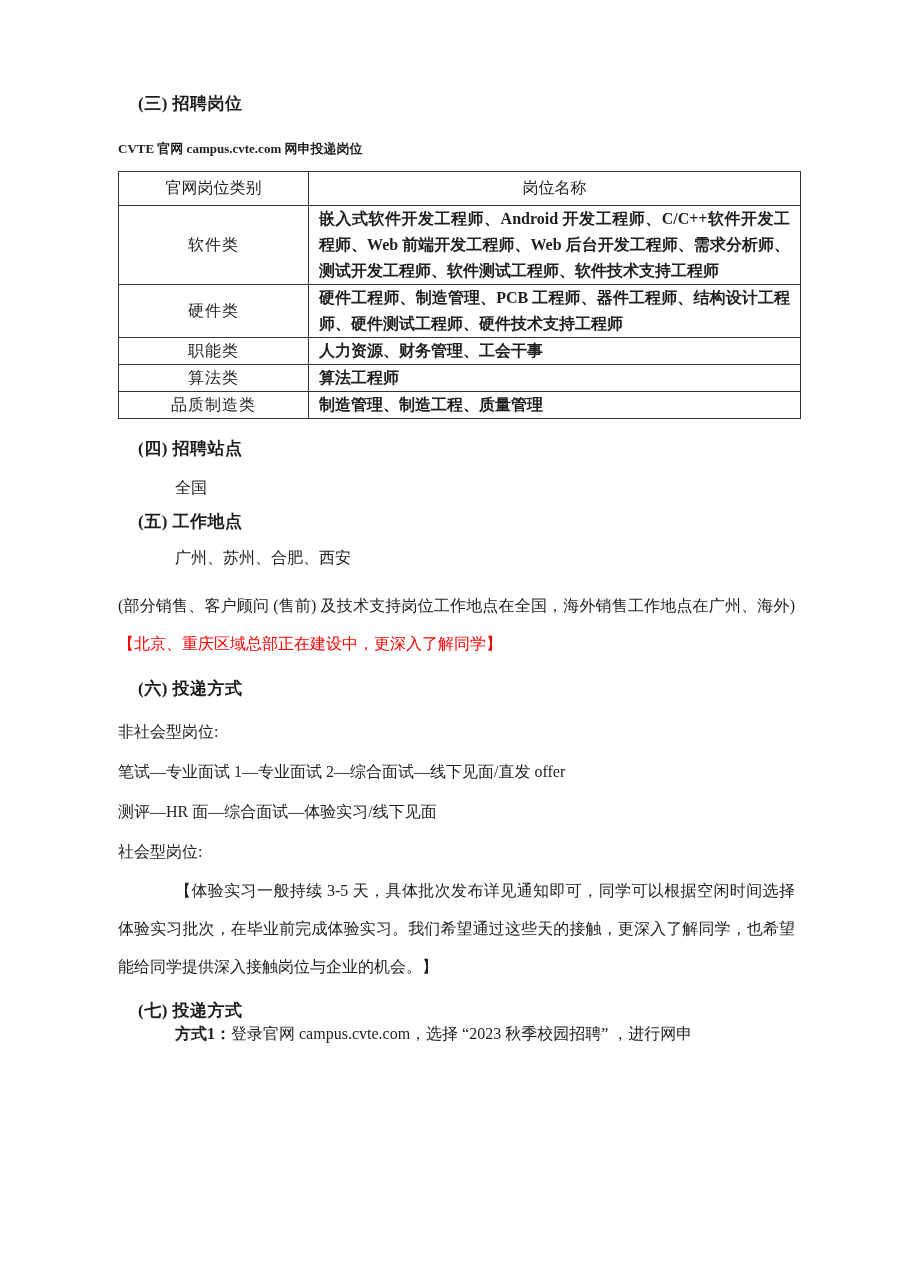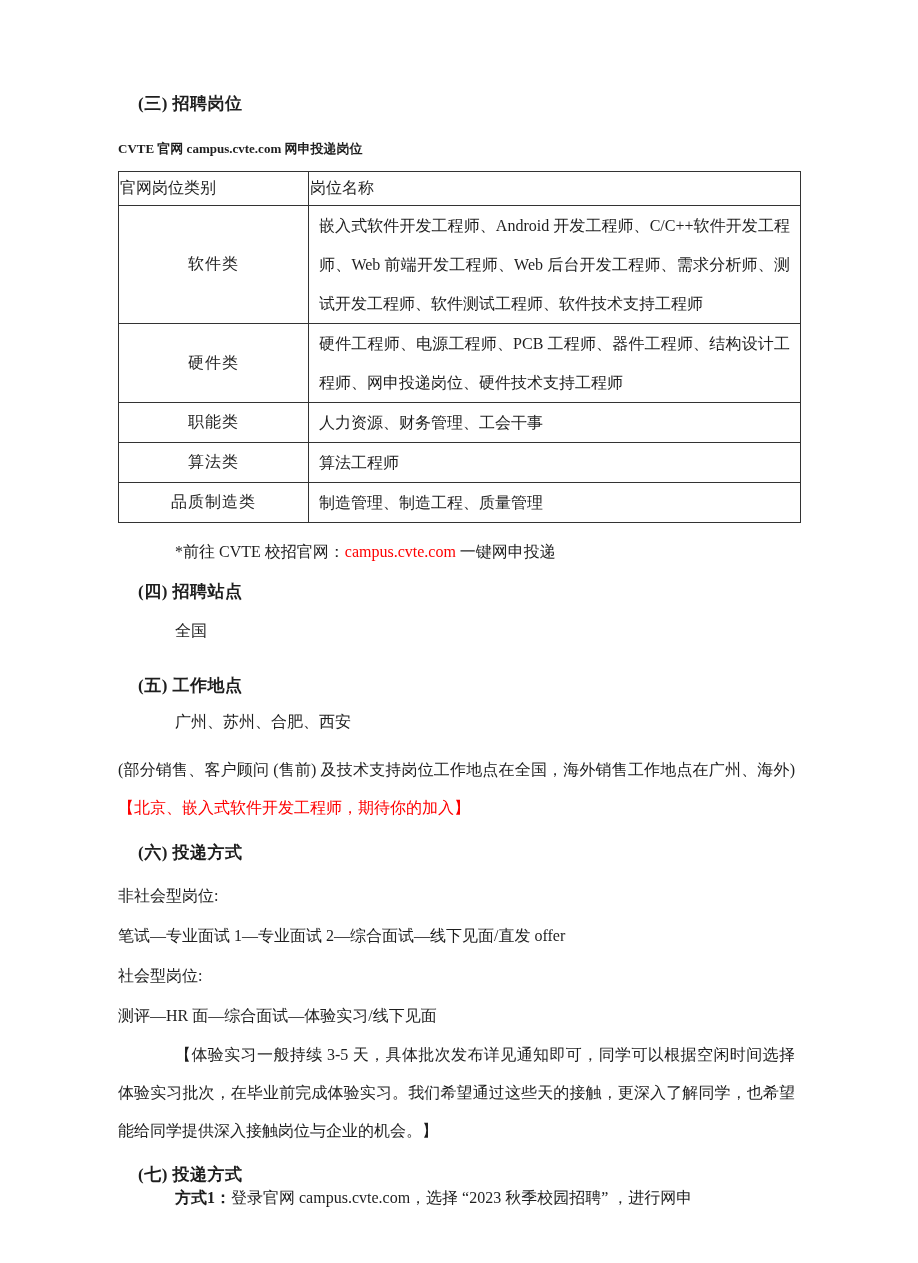--- a/index.html
+++ b/index.html
@@ -16,31 +16,31 @@
     font-size: 17px; font-weight: bold;
     margin: 0 0 0 20px; letter-spacing: 0.5px;
   }
   p { margin: 0; font-size: 16px; }
 
   .s3-heading { margin-bottom: 25px; }
   .caption { font-weight: bold; font-size: 13px; margin-bottom: 13px; }
 
   table.positions { width: 682px; border-collapse: collapse; table-layout: fixed; margin-bottom: 18px; }
   .positions th, .positions td { border: 1.4px solid #333; font-size: 16px; font-weight: normal; }
-  .positions th { height: 34px; text-align: left; }
+  .positions th { height: 34px; text-align: center; }
   .positions td.cat { text-align: center; vertical-align: middle; letter-spacing: 1px; }
-  .positions td.pos { padding: 0 10px; line-height: 39px; text-align: justify; vertical-align: middle; }
+  .positions td.pos { padding: 0 10px; line-height: 26px; text-align: justify; vertical-align: middle; font-weight: bold; }
 
   .apply-note { padding-left: 57px; line-height: 22px; margin-bottom: 17px; }
   .red { color: #fe0000; }
   a.red-link { color: #fe0000; text-decoration: none; cursor: pointer; }
 
   .s4-heading { margin-bottom: 17px; }
   .indent { padding-left: 57px; }
-  .s4-body { margin-bottom: 32px; line-height: 22px; }
+  .s4-body { margin-bottom: 11px; line-height: 22px; }
   .s5-heading { margin-bottom: 14px; }
   .s5-body { margin-bottom: 18px; line-height: 22px; }
   .s5-note { line-height: 38px; text-align: justify; margin-bottom: 0; }
   .s6-heading { margin: 14px 0 12px 20px; }
   .flow p { line-height: 40px; }
   .s6-para { line-height: 38px; text-indent: 57px; text-align: justify; margin-bottom: 13px; }
   .s7-heading { margin-bottom: 0; }
   .method { padding-left: 57px; line-height: 24px; }
   .method .label { font-weight: bold; }
 </style>
@@ -64,51 +64,50 @@
         <th>岗位名称</th>
       </tr>
     </thead>
     <tbody>
       <tr>
         <td class="cat">软件类</td>
         <td class="pos">嵌入式软件开发工程师、Android 开发工程师、C/C++软件开发工程师、Web 前端开发工程师、Web 后台开发工程师、需求分析师、测试开发工程师、软件测试工程师、软件技术支持工程师</td>
       </tr>
       <tr>
         <td class="cat">硬件类</td>
-        <td class="pos">硬件工程师、电源工程师、PCB 工程师、器件工程师、结构设计工程师、网申投递岗位、硬件技术支持工程师</td>
+        <td class="pos">硬件工程师、制造管理、PCB 工程师、器件工程师、结构设计工程师、硬件测试工程师、硬件技术支持工程师</td>
       </tr>
       <tr>
         <td class="cat">职能类</td>
         <td class="pos">人力资源、财务管理、工会干事</td>
       </tr>
       <tr>
         <td class="cat">算法类</td>
         <td class="pos">算法工程师</td>
       </tr>
       <tr>
         <td class="cat">品质制造类</td>
         <td class="pos">制造管理、制造工程、质量管理</td>
       </tr>
     </tbody>
   </table>
 
-  <p class="apply-note"><span>*前往 CVTE 校招官网：</span><a class="red-link">campus.cvte.com</a><span> 一键网申投递</span></p>
 
   <p class="heading s4-heading">(四) 招聘站点</p>
   <p class="indent s4-body">全国</p>
 
   <p class="heading s5-heading">(五) 工作地点</p>
   <p class="indent s5-body">广州、苏州、合肥、西安</p>
-  <p class="s5-note"><span>(部分销售、客户顾问 (售前) 及技术支持岗位工作地点在全国，海外销售工作地点在广州、海外)  </span><span class="red">【北京、嵌入式软件开发工程师，期待你的加入】</span></p>
+  <p class="s5-note"><span>(部分销售、客户顾问 (售前) 及技术支持岗位工作地点在全国，海外销售工作地点在广州、海外)  </span><span class="red">【北京、重庆区域总部正在建设中，更深入了解同学】</span></p>
 
   <p class="heading s6-heading">(六) 投递方式</p>
   <div class="flow">
     <p>非社会型岗位:</p>
     <p>笔试—专业面试 1—专业面试 2—综合面试—线下见面/直发 offer</p>
+    <p>测评—HR 面—综合面试—体验实习/线下见面</p>
     <p>社会型岗位:</p>
-    <p>测评—HR 面—综合面试—体验实习/线下见面</p>
   </div>
   <p class="s6-para">【体验实习一般持续 3-5 天，具体批次发布详见通知即可，同学可以根据空闲时间选择体验实习批次，在毕业前完成体验实习。我们希望通过这些天的接触，更深入了解同学，也希望能给同学提供深入接触岗位与企业的机会。】</p>
 
   <p class="heading s7-heading">(七) 投递方式</p>
   <p class="method"><span class="label">方式1：</span><span>登录官网 campus.cvte.com，选择 “2023 秋季校园招聘” ，进行网申</span></p>
 
 </div>
 
 </body></html>

